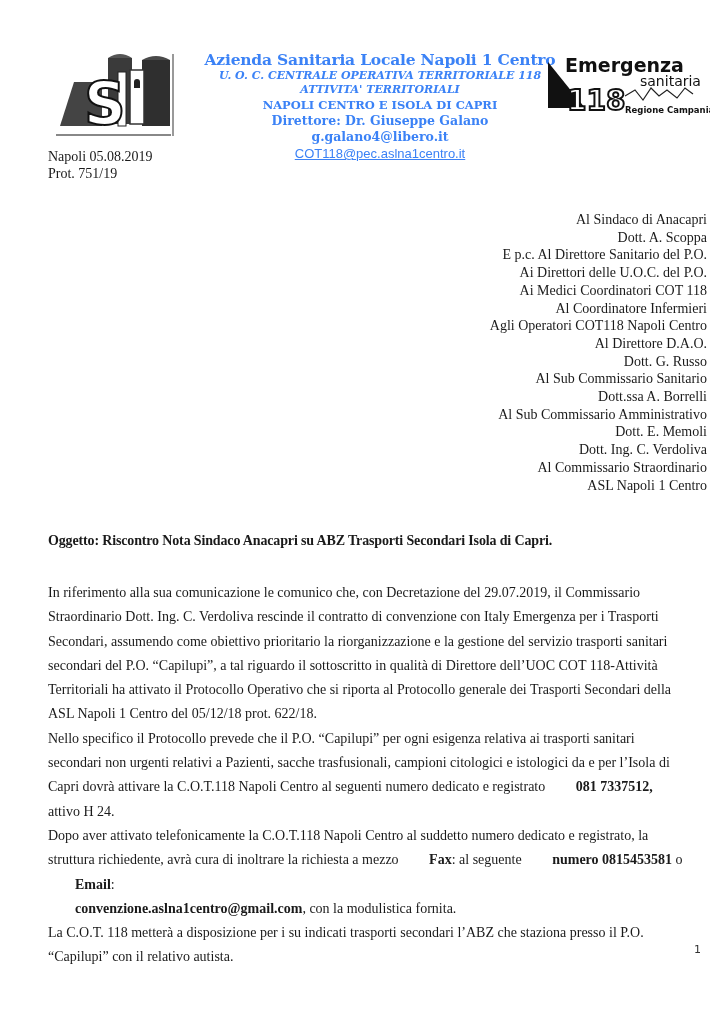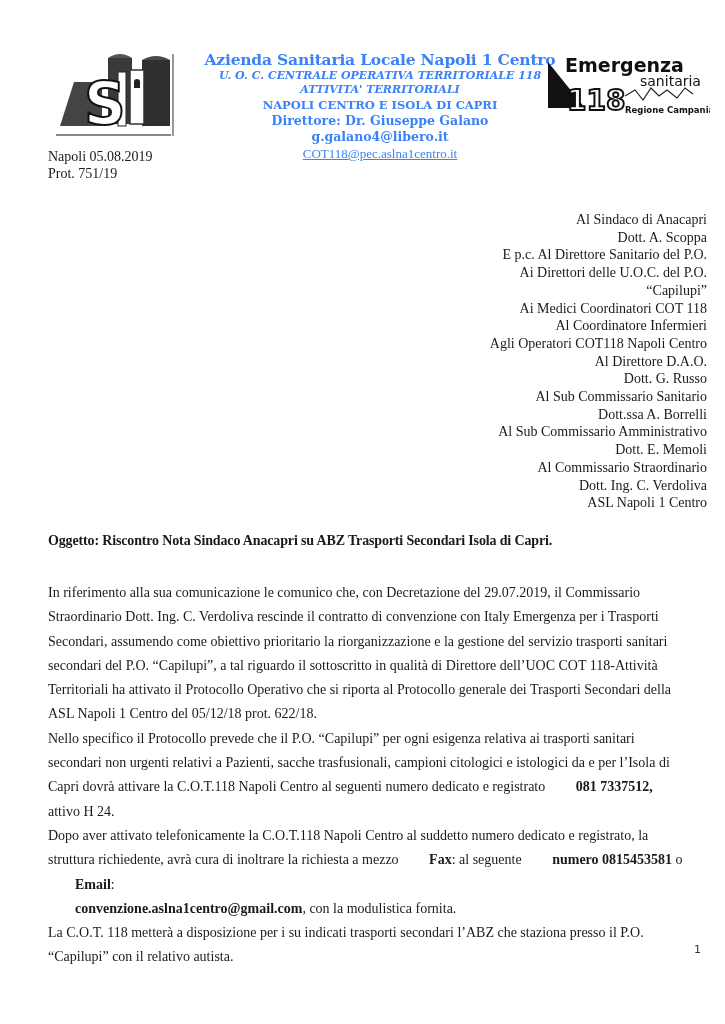--- a/index.html
+++ b/index.html
@@ -10,21 +10,21 @@
   
   #asl-logo { left:52px; top:48px; width:130px; height:92px; }
 
   
   #hdr { left:200px; top:50px; width:360px; text-align:center; font-family:"DejaVu Serif", serif; font-weight:bold; color:#3b82f6; }
   #hdr .l1 { font-size:15.5px; line-height:19px; letter-spacing:-0.2px; }
   #hdr .l2, #hdr .l3 { font-size:11px; font-style:italic; line-height:14px; }
   #hdr .l4, #hdr .l5, #hdr .l6 { font-size:11.5px; line-height:16px; }
   #hdr .l5 { font-size:12.5px; }
   #hdr .l6 { font-size:12.5px; }
-  #hdr .l7 { font-size:13px; line-height:18px; text-decoration:underline; font-weight:normal; font-family:Liberation Serif, serif; }
+  #hdr .l7 { font-size:13px; line-height:18px; text-decoration:underline; font-weight:normal; font-family:Liberation Sans, sans-serif; }
 
   
   #logo118 { left:545px; top:50px; width:165px; height:72px; }
 
   
   #dateblock { left:48px; top:148px; font-size:14px; line-height:17px; }
 
   
   #recipients { right:18px; top:211px; text-align:right; font-size:14px; line-height:17.7px; }
 
@@ -86,32 +86,31 @@
 <div id="dateblock" class="abs">
   <div>Napoli 05.08.2019</div>
   <div>Prot. 751/19</div>
 </div>
 
 <div id="recipients" class="abs">
     <div>Al Sindaco di Anacapri</div>
     <div>Dott. A. Scoppa</div>
     <div>E p.c. Al Direttore Sanitario del P.O.</div>
     <div>Ai Direttori delle U.O.C. del P.O.</div>
-    <div>“Capilupi”</div>
     <div>Ai Medici Coordinatori COT 118</div>
     <div>Al Coordinatore Infermieri</div>
     <div>Agli Operatori COT118 Napoli Centro</div>
     <div>Al Direttore D.A.O.</div>
     <div>Dott. G. Russo</div>
     <div>Al Sub Commissario Sanitario</div>
     <div>Dott.ssa A. Borrelli</div>
     <div>Al Sub Commissario Amministrativo</div>
     <div>Dott. E. Memoli</div>
+    <div>Dott. Ing. C. Verdoliva</div>
     <div>Al Commissario Straordinario</div>
-    <div>Dott. Ing. C. Verdoliva</div>
     <div>ASL Napoli 1 Centro</div>
   </div>
 
 <div id="subject" class="abs">Oggetto: Riscontro Nota Sindaco Anacapri su ABZ Trasporti Secondari Isola di Capri.</div>
 
 <div id="body" class="abs">
   <div id="p1">
       <div>In riferimento alla sua comunicazione le comunico che, con Decretazione del 29.07.2019, il Commissario</div>
       <div>Straordinario Dott. Ing. C. Verdoliva rescinde il contratto di convenzione con Italy Emergenza per i Trasporti</div>
       <div>Secondari, assumendo come obiettivo prioritario la riorganizzazione e la gestione del servizio trasporti sanitari</div>

